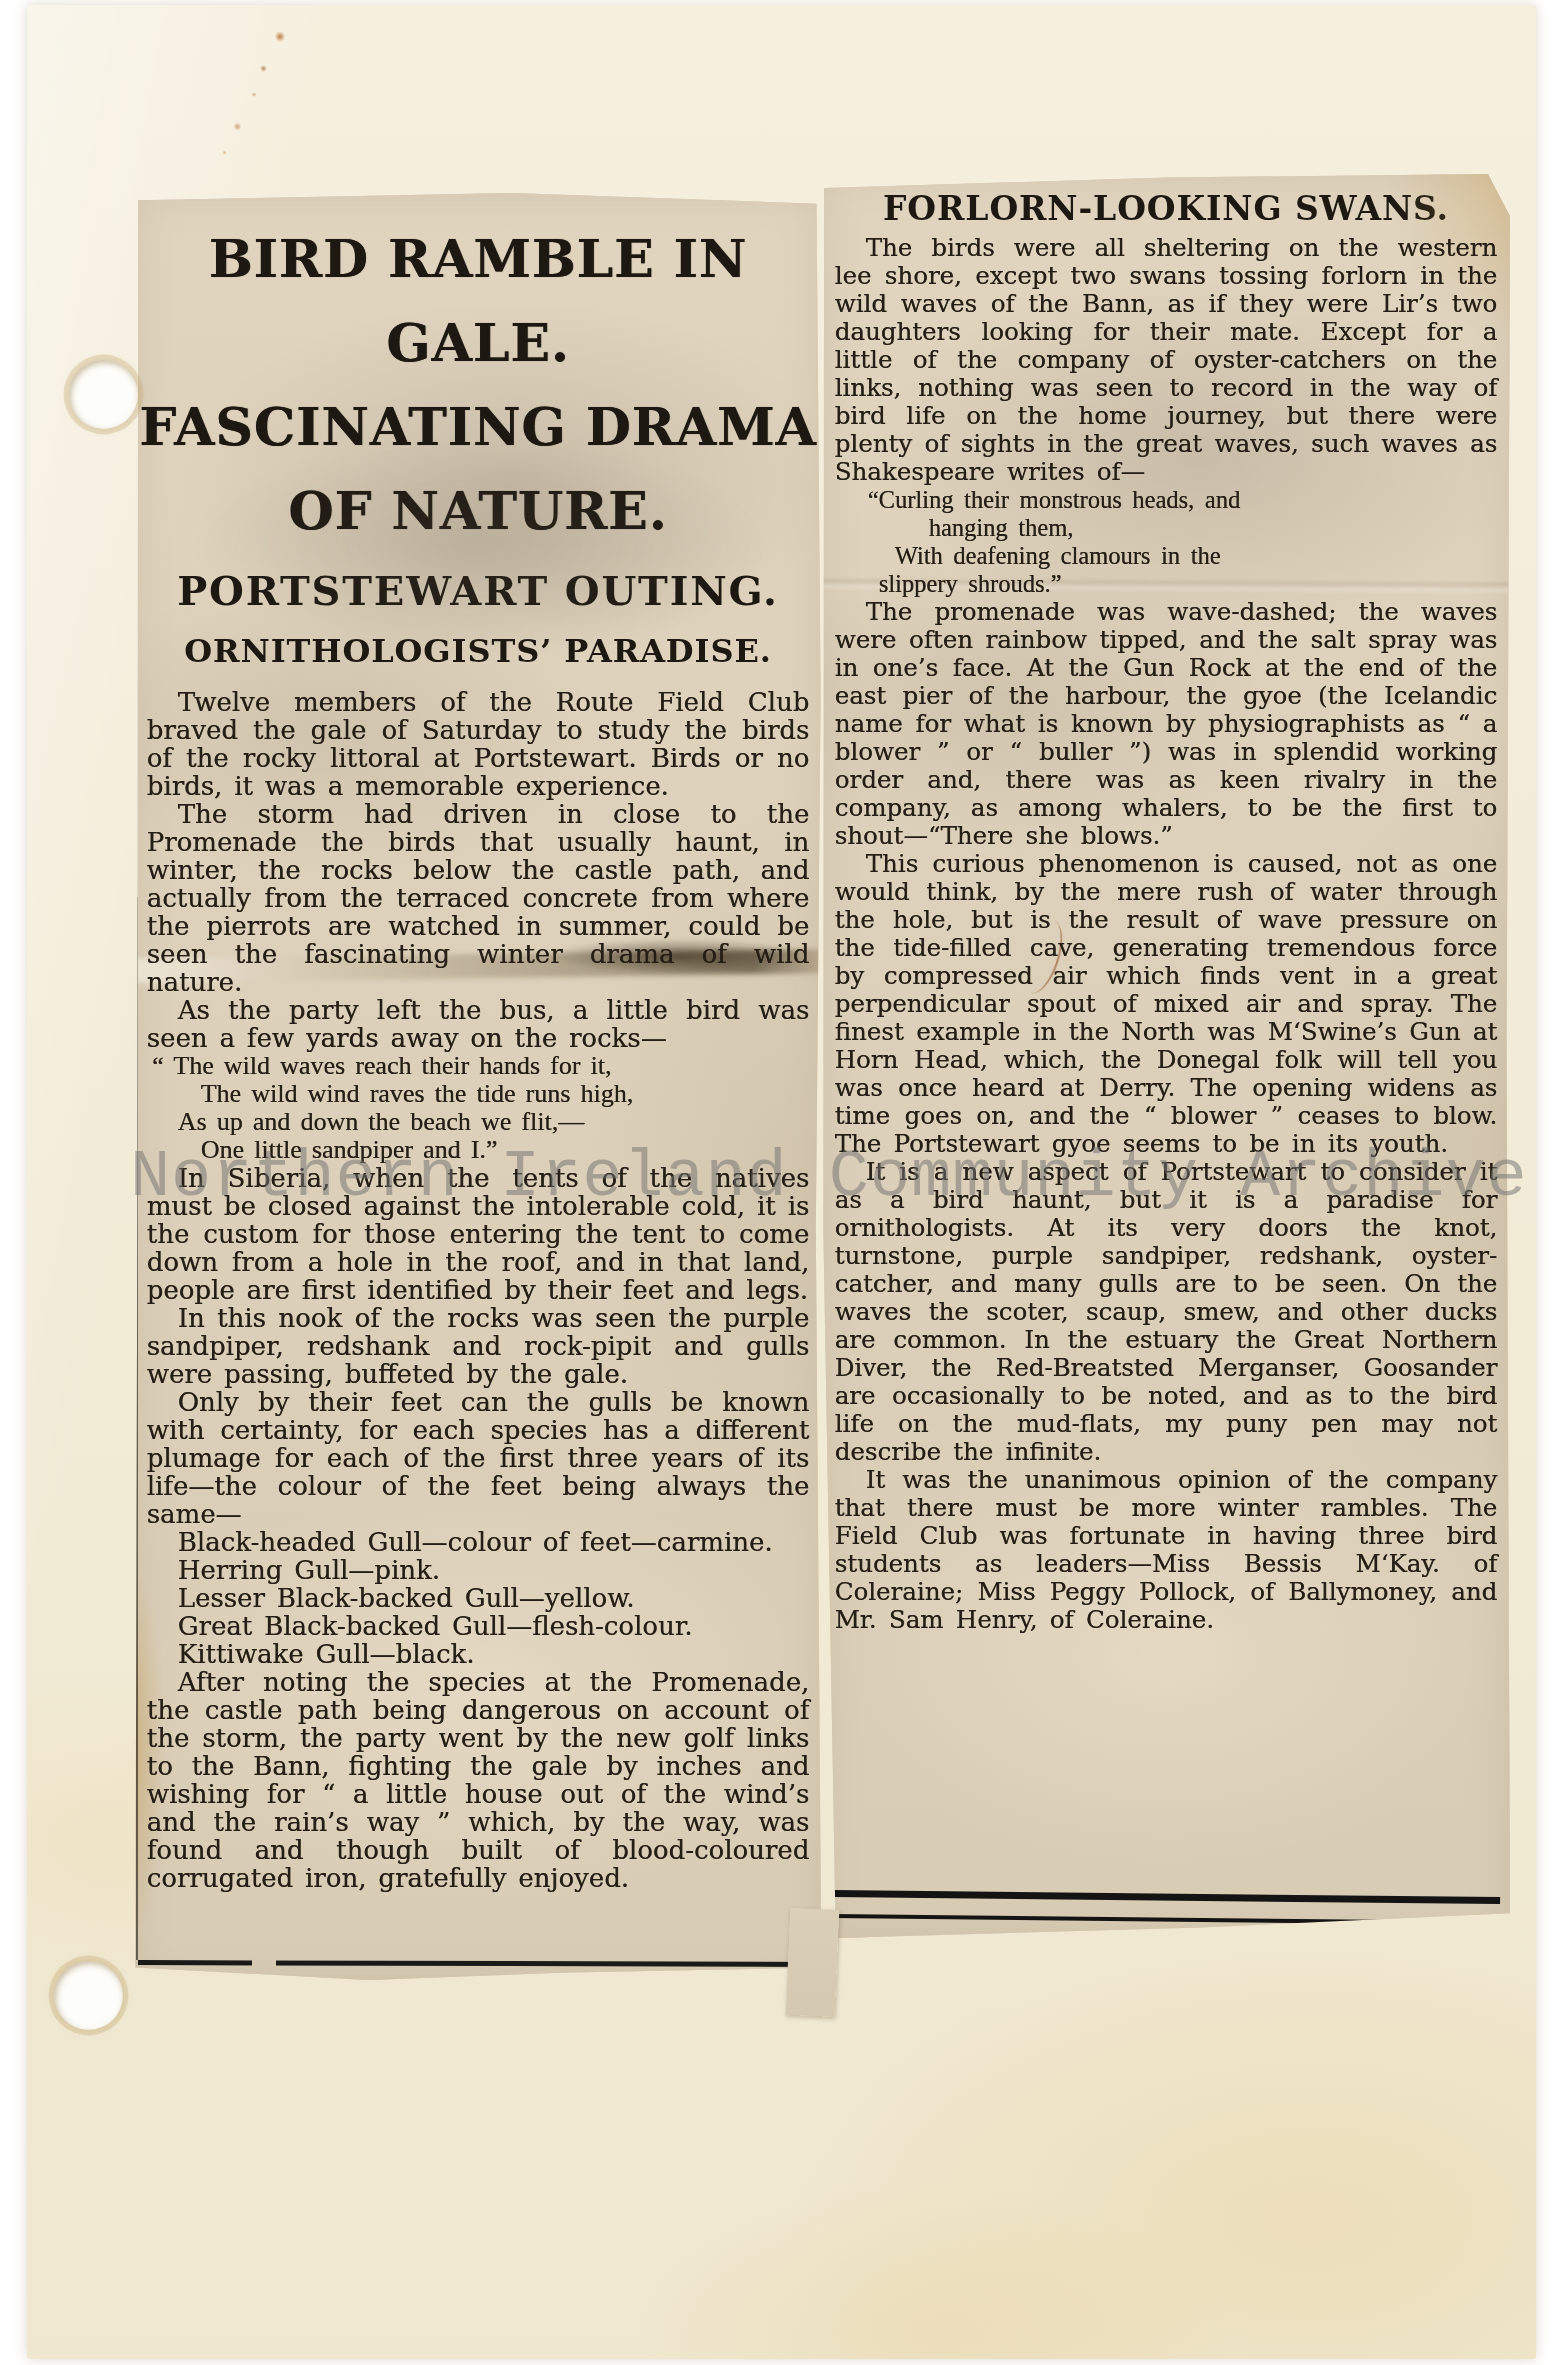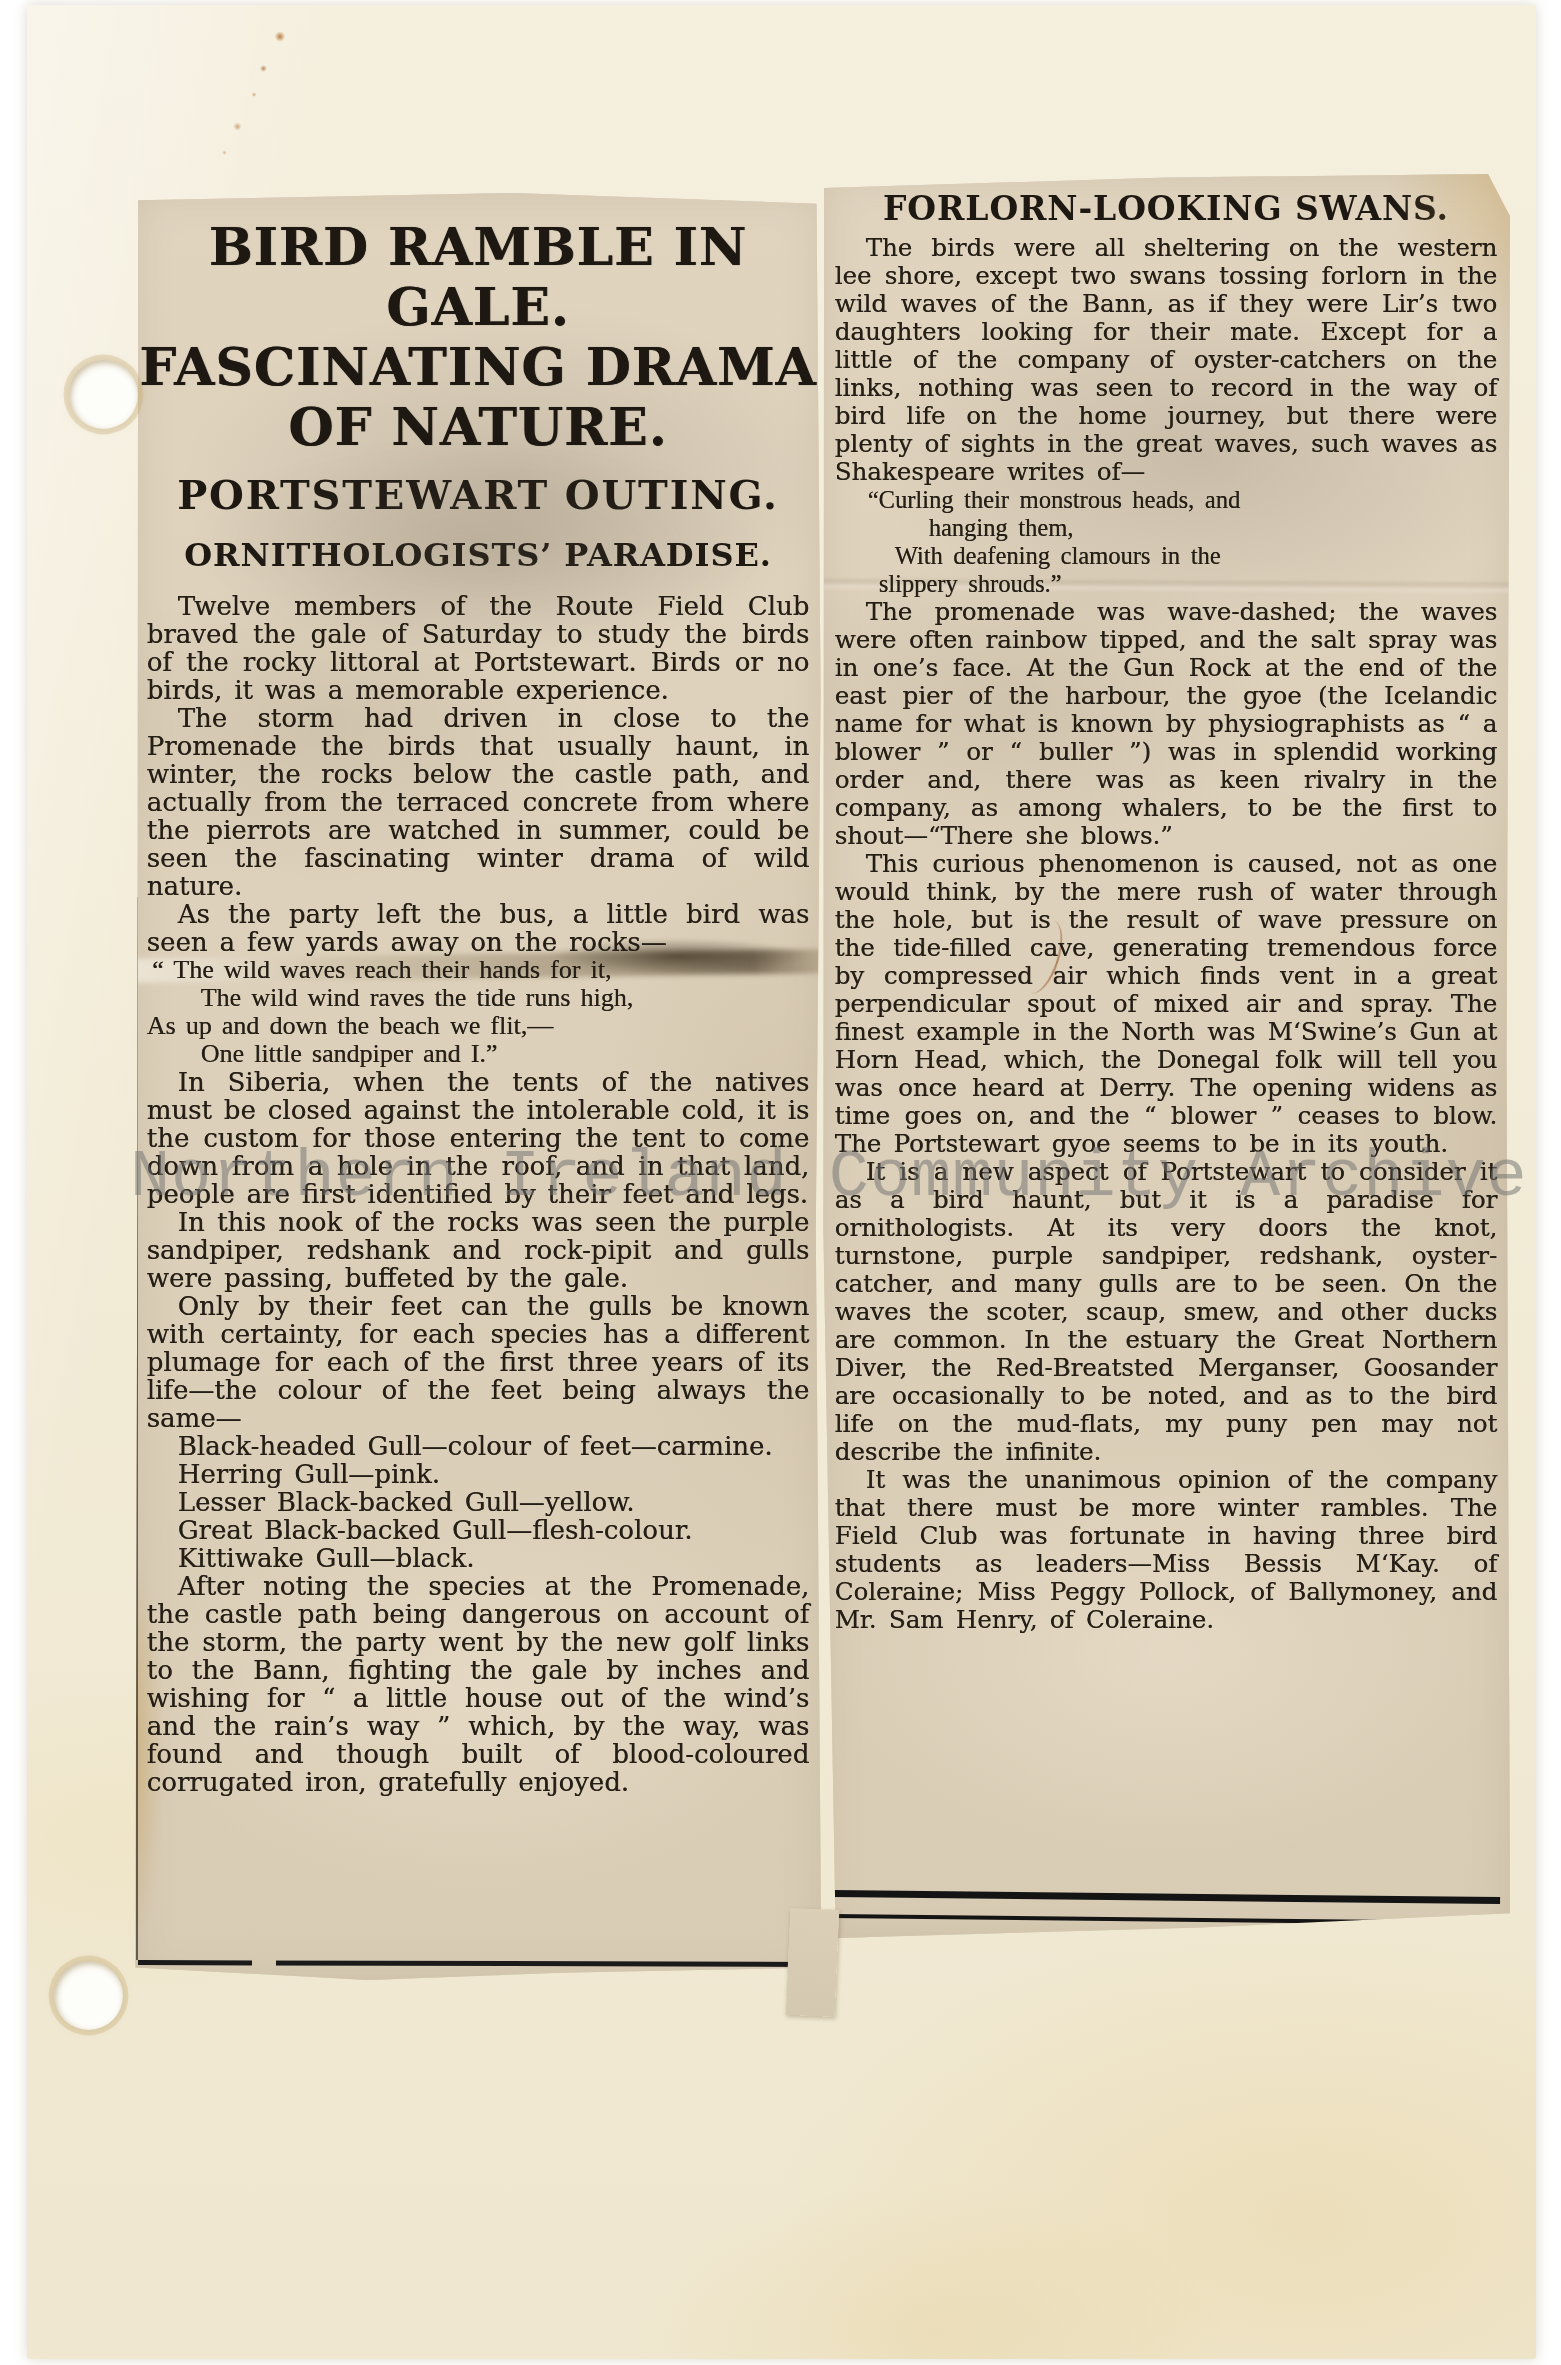--- a/index.html
+++ b/index.html
@@ -118,40 +118,40 @@
   }
   .scrap{
     position:absolute;left:788px;top:1909px;width:49px;height:107px;
     background:linear-gradient(#dccfb8,#d5c8b0);
     transform:rotate(2.5deg);
     box-shadow:0.9px 1.8px 4.5px rgba(90,70,40,0.3);
   }
 
   
   .hl{
-    margin:0;font-size:52px;line-height:60px;font-weight:bold;text-align:center;
+    margin:0;font-size:52px;line-height:84px;font-weight:bold;text-align:center;
     letter-spacing:0.9px;color:#1d1812;
     text-shadow:0.4px 0.4px 0.7px rgba(25,20,10,0.85);
   }
   .left-clip .hl:first-of-type{padding-top:23.6px;}
   .sub1{margin:14.5px 0 0;font-size:40px;line-height:47px;font-weight:bold;text-align:center;letter-spacing:1.8px;color:#1d1812;}
   .sub2{margin:18px 0 0;font-size:32px;line-height:38px;font-weight:bold;text-align:center;letter-spacing:0.9px;color:#1d1812;}
   .rh{margin:14.5px 0 5.4px;font-size:33px;line-height:40px;font-weight:bold;text-align:center;letter-spacing:0.9px;color:#1d1812;}
   .body-text{
     position:relative;margin:18px 12.7px 0;
     font-size:26px;line-height:28px;word-spacing:3.6px;
     color:#241e16;
     text-shadow:0.3px 0.3px 0.5px rgba(35,28,15,0.75);
   }
   .right-clip .body-text{margin-top:1.8px;font-size:24.5px;line-height:28px;word-spacing:4.5px;}
   .body-text p{margin:0;text-indent:31px;text-align:justify;}
   .poem p{margin:0;text-indent:0;text-align:left;font-family:Liberation Serif, serif;}
   .poem .pl1{margin-left:5.4px;}
   .poem .pl2{margin-left:54px;}
-  .poem .pl3{}
+  .poem .pl3{margin-left:31px;}
   .poem .pl4{margin-left:54px;}
   .poem-r .pl1{margin-left:33px;}
   .poem-r .pl2{margin-left:94px;}
   .poem-r .pl3{margin-left:60px;}
   .poem-r .pl4{margin-left:44px;}
   .species{text-indent:25.4px;}
 
   
   .watermark{
     position:absolute;left:130px;top:1141px;z-index:50;

